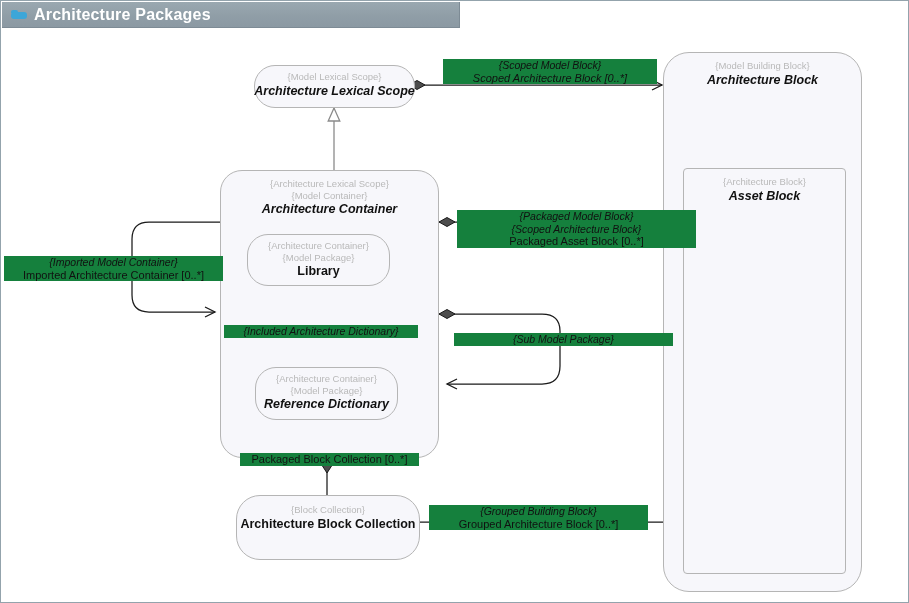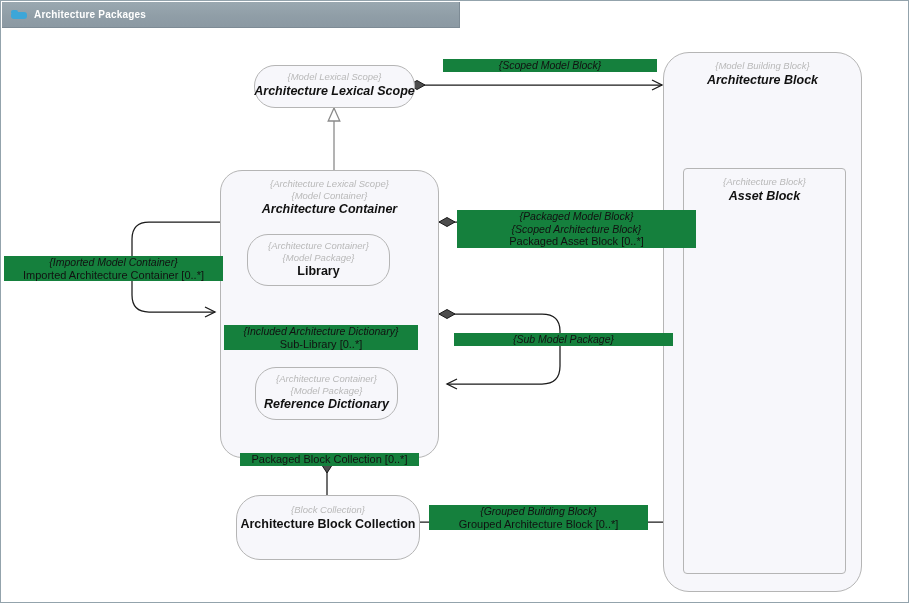--- a/index.html
+++ b/index.html
@@ -43,21 +43,21 @@
     border-radius: 2px 2px 0 0;
   }
   #pkg-icon .body {
     position: absolute;
     left: 0; top: 3px;
     width: 16px; height: 7px;
     background: #3da6d8;
     border-radius: 3px;
   }
   #titlebar .ttl {
-    font-size: 10px;
+    font-size: 16px;
     font-weight: bold;
     color: #ffffff;
     letter-spacing: .2px;
     white-space: nowrap;
   }
   
   #canvas {
     position: absolute;
     left: 1px; top: 27px;
     width: 906px; height: 574px;
@@ -78,21 +78,20 @@
     border-radius: 18px;
     display: flex;
     flex-direction: column;
     align-items: center;
     justify-content: flex-start;
     padding-top: 7px;
   }
   .stereo {
     font-size: 9.5px;
     color: #b9b9b9;
-    font-style: italic;
     line-height: 11.5px;
     white-space: nowrap;
   }
   .nm {
     font-size: 12.5px;
     font-weight: bold;
     color: #111111;
     line-height: 15px;
     white-space: nowrap;
     margin-top: 1px;
@@ -225,36 +224,36 @@
       <div class="nm abstract">Reference Dictionary</div>
     </div>
 
     <div class="node" style="left:234px; top:467px; width:184px; height:65px; border-radius:24px; padding-top:8px;">
       <div class="stereo">{Block Collection}</div>
       <div class="nm">Architecture Block Collection</div>
     </div>
 
     <div class="elabel" style="left:441px; top:31px; width:210px;">
       <span class="ls">{Scoped Model Block}</span>
+      <span class="ln it">Scoped Architecture Block [0..*]</span>
     </div>
 
     <div class="elabel" style="left:455px; top:182px; width:235px;">
       <span class="ls">{Packaged Model Block}</span>
       <span class="ls">{Scoped Architecture Block}</span>
       <span class="ln">Packaged Asset Block [0..*]</span>
     </div>
 
     <div class="elabel" style="left:2px; top:228px; width:215px;">
       <span class="ls">{Imported Model Container}</span>
       <span class="ln">Imported Architecture Container [0..*]</span>
     </div>
 
     <div class="elabel" style="left:222px; top:297px; width:190px;">
       <span class="ls">{Included Architecture Dictionary}</span>
-      <span class="ln">Sub-Library [0..*]</span>
     </div>
 
     <div class="elabel" style="left:452px; top:305px; width:215px;">
       <span class="ls">{Sub Model Package}</span>
     </div>
 
     <div class="elabel" style="left:238px; top:425px; width:175px;">
       <span class="ln">Packaged Block Collection [0..*]</span>
     </div>
 

